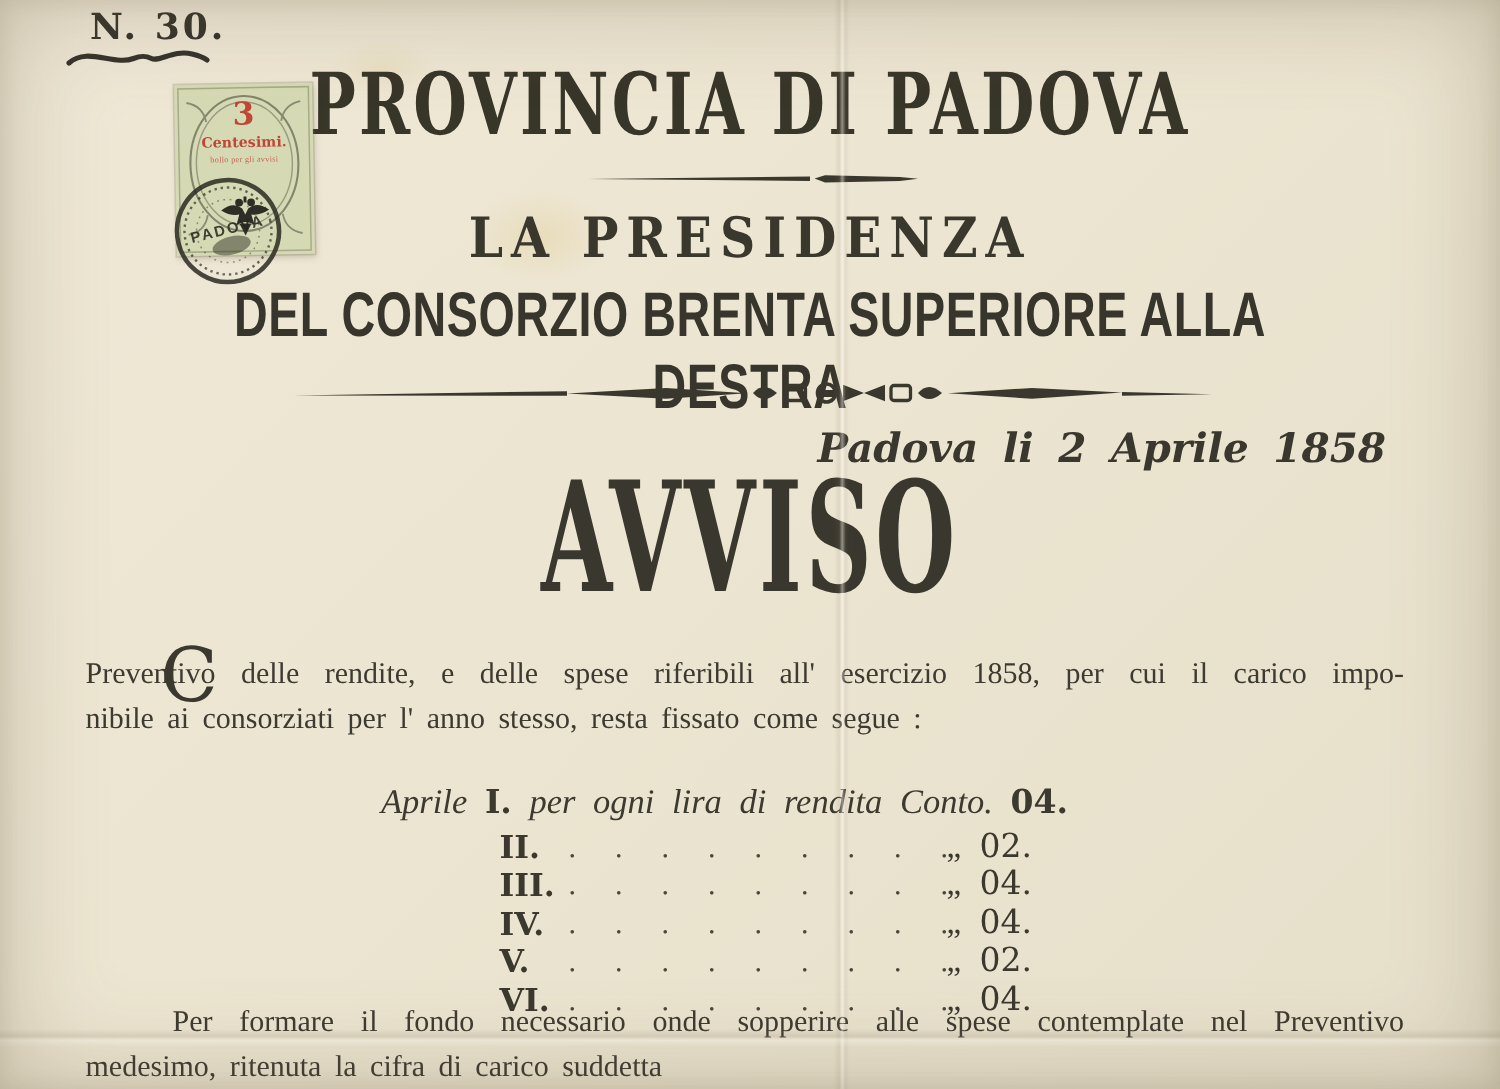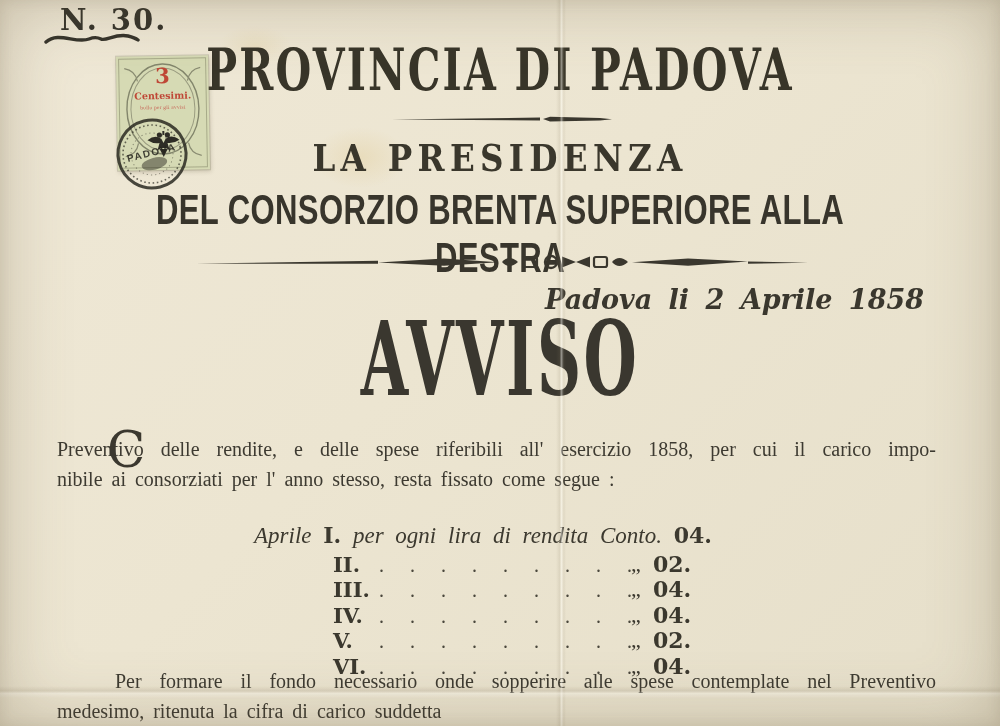--- a/index.html
+++ b/index.html
@@ -11,21 +11,21 @@
   .abs{position:absolute;}
   .vignette{inset:0; box-shadow:inset 0 0 70px rgba(110,95,65,.33), inset 0 0 14px rgba(110,95,65,.15); pointer-events:none; z-index:40;}
   .crease-v{left:556px; top:0; width:10px; height:726px; z-index:30;
     background:linear-gradient(90deg,transparent 0%,rgba(130,118,92,.13) 35%,rgba(255,253,245,.45) 55%,rgba(130,118,92,.10) 78%,transparent 100%);}
   .crease-h{left:0; top:686px; width:1000px; height:12px; z-index:30;
     background:linear-gradient(180deg,transparent,rgba(130,118,92,.16) 40%,rgba(255,253,245,.4) 62%,transparent);}
   .stain1{left:295px; top:115px; width:130px; height:85px;
     background:radial-gradient(closest-side,rgba(214,180,96,.20),transparent 72%);}
   .stain2{left:205px; top:18px; width:100px; height:55px;
     background:radial-gradient(closest-side,rgba(214,180,96,.14),transparent 72%);}
-  .doc-number{left:60px; top:3px; font-family:"DejaVu Serif",serif; font-weight:bold; font-size:29px; letter-spacing:2px; color:#35332b;}
+  .doc-number{left:60px; top:3px; font-family:"DejaVu Serif",serif; font-weight:bold; font-size:24px; letter-spacing:2px; color:#35332b;}
   .flourish{left:44px; top:29px;}
   
   .stamp{left:117px; top:56px; width:92px; height:114px; transform:rotate(-1deg);
     background:#d6dab4; box-shadow:0 0 0 1px rgba(120,120,90,.25),1px 2px 4px rgba(90,80,55,.25); z-index:10;}
   .stamp-frame{position:absolute; left:0; top:0;}
   .stamp-value{position:absolute; left:0; top:9px; width:100%; text-align:center;
     font-family:"DejaVu Serif",serif; font-weight:bold; font-size:21px; color:#bf4736; line-height:1;}
   .stamp-unit{position:absolute; left:0; top:34px; width:100%; text-align:center;
     font-family:"DejaVu Serif",serif; font-weight:bold; font-size:9.5px; color:#bf4736;}
   .stamp-fine{position:absolute; left:0; top:48px; width:100%; text-align:center;
@@ -54,21 +54,21 @@
   .p2l1{padding-left:58px;}
   .dropcap{position:absolute; left:50px; top:-9px; font-family:"DejaVu Serif",serif; font-size:50px; line-height:1; color:#3b382f;}
   
   .rate-header{left:254px; top:522px; font-size:23px; font-style:italic; color:#3c392f; word-spacing:6px; white-space:nowrap;}
   .rate-header .upright{font-style:normal; font-weight:bold; font-family:"DejaVu Serif",serif; font-size:22px;}
   .rate-rows{left:333px; top:551px; width:400px;}
   .rate-row{display:flex; align-items:flex-end; height:25.5px; white-space:nowrap;}
   .rr-numeral{display:inline-block; width:46px; font-family:"DejaVu Serif",serif; font-weight:bold; font-size:21px; color:#3b382e;}
   .rr-dots{display:inline-block; width:252px; overflow:hidden; font-size:20px; word-spacing:21px; color:#4a473c;}
   .rr-ditto{display:inline-block; width:22px; font-size:22px; color:#3b382e;}
-  .rr-value{display:inline-block; width:52px; font-family:"DejaVu Serif",serif; font-weight:bold; font-size:22px; color:#3b382e;}
+  .rr-value{display:inline-block; width:52px; font-family:"DejaVu Serif",serif; font-weight:normal; font-size:22px; color:#3b382e;}
 </style>
 </head>
 <body>
 
 <div class="page">
 
   <div class="abs stain1"></div>
   <div class="abs stain2"></div>
 
   <div class="abs doc-number">N. 30.</div>

